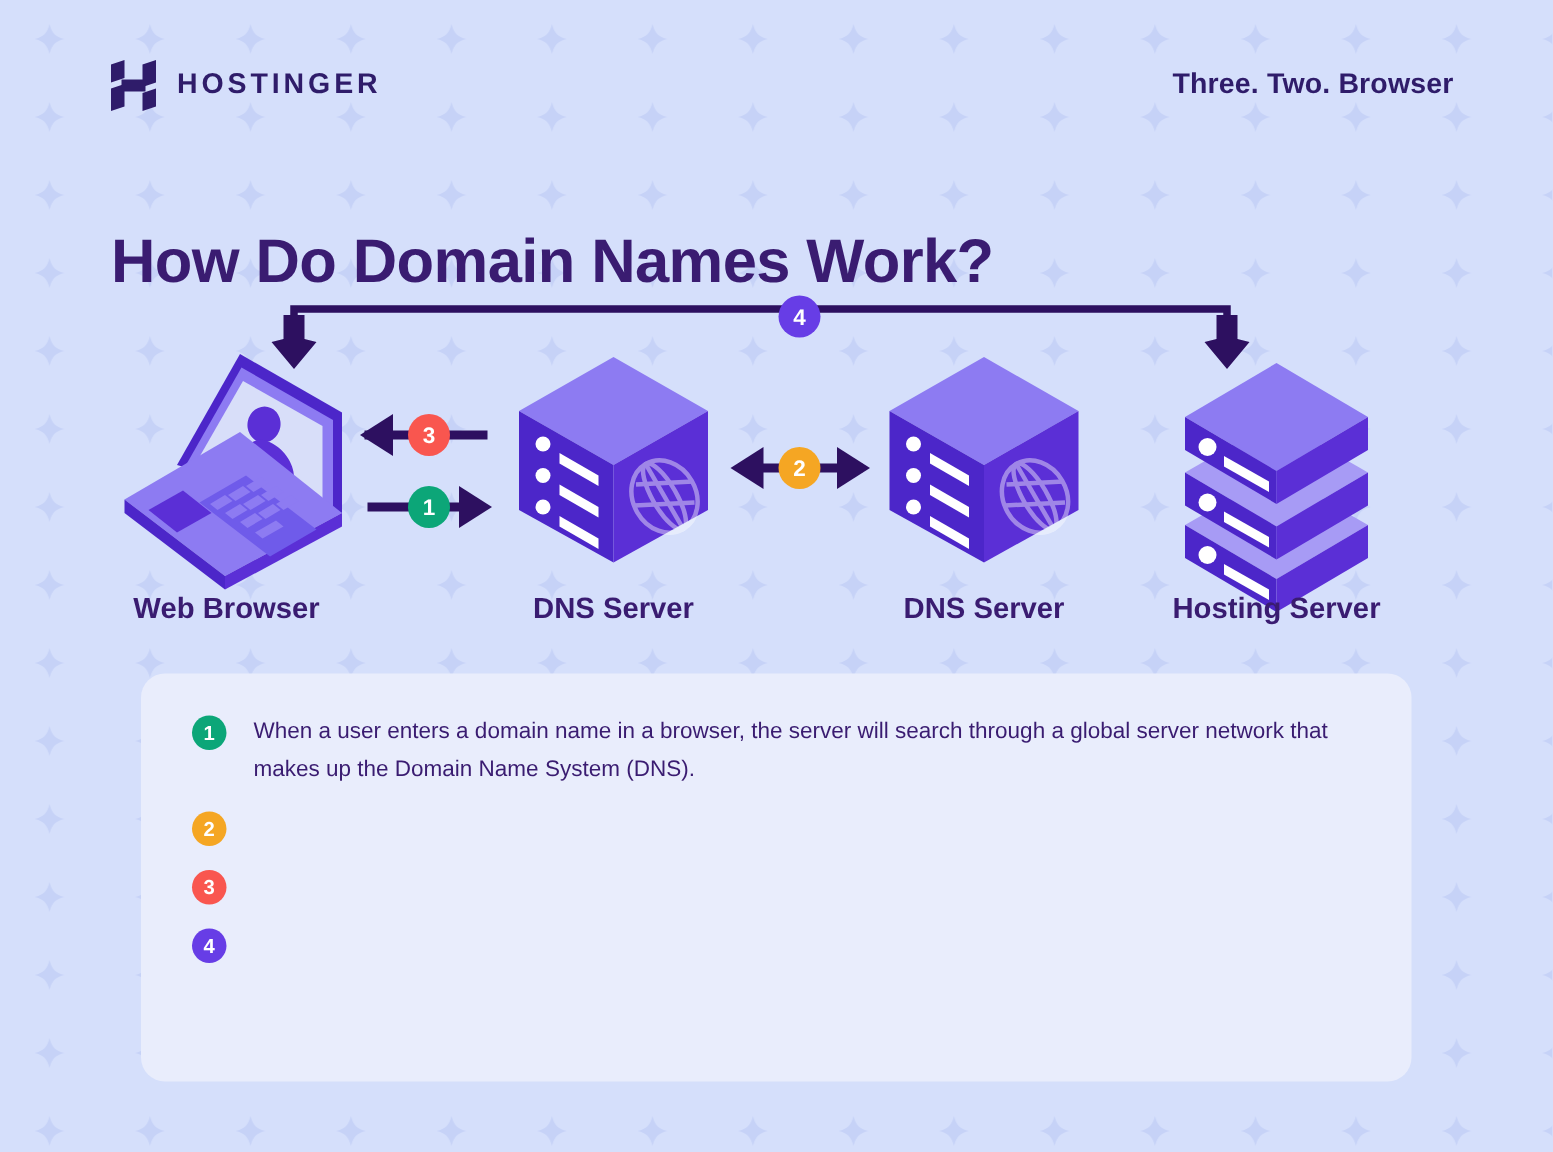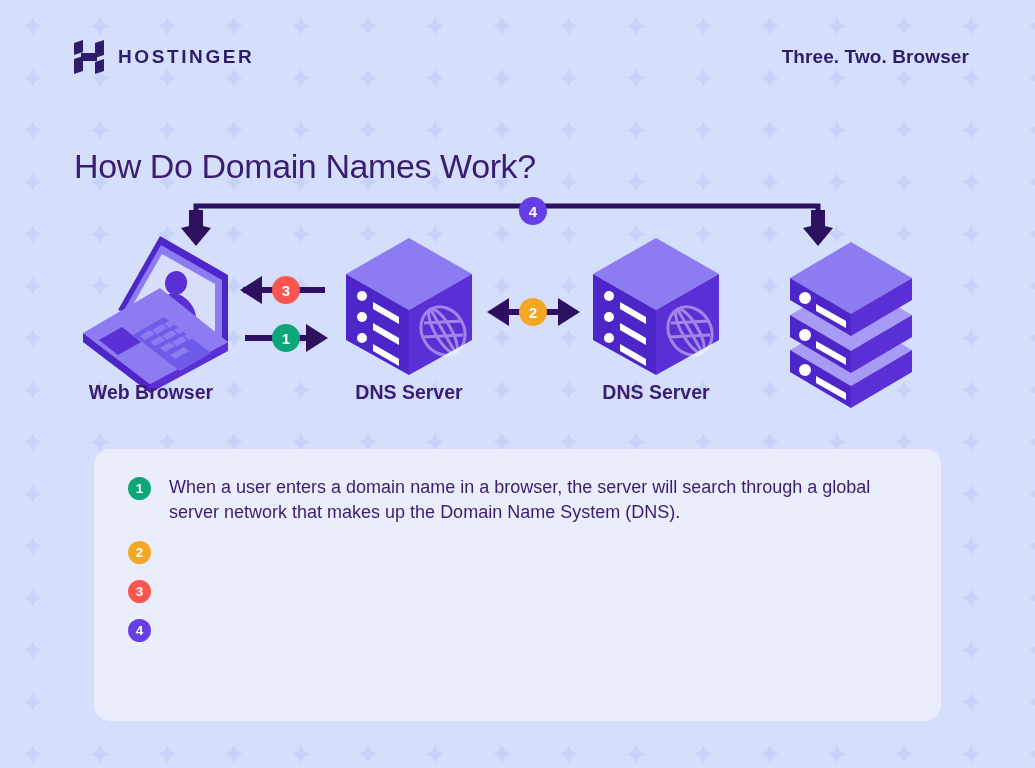--- a/index.html
+++ b/index.html
@@ -64,38 +64,38 @@
     font-size: 19px;
     font-weight: bold;
     color: #2f1c6a;
     letter-spacing: 0.1px;
   }
   
   .page-title {
     position: absolute;
     left: 74px;
     top: 124px;
-    font-size: 34px;
-    font-weight: normal;
+    font-size: 41px;
+    font-weight: bold;
     color: #3a1c71;
     letter-spacing: -0.4px;
     z-index: 3;
   }
   
   .diagram {
     position: absolute;
     left: 0;
     top: 190px;
     width: 1035px;
     height: 240px;
     z-index: 2;
   }
   .node-labels {
     position: absolute;
-    top: 381px;
+    top: 395px;
     left: 0;
     width: 893px;
     height: 28px;
     z-index: 3;
   }
   .node-label {
     position: absolute;
     font-size: 19.5px;
     font-weight: bold;
     color: #3a1c71;
@@ -137,21 +137,21 @@
     height: 23px;
     border-radius: 50%;
     color: #ffffff;
     font-size: 13.5px;
     font-weight: bold;
     line-height: 23px;
     text-align: center;
     margin-top: 2px;
   }
   .legend-text {
-    font-size: 18px;
+    font-size: 15px;
     line-height: 25px;
     color: #3a1c71;
     max-width: 810px;
   }
 </style>
 </head>
 <body>
 
 <div id="page">
 
@@ -302,20 +302,21 @@
       <path d="M851 124 L912 88 L912 110 L851 146 Z" fill="#5b2fd6"></path>
       <circle cx="805" cy="108" r="6" fill="#ffffff"></circle>
       <path d="M816 114 L846 131 L846 138 L816 121 Z" fill="#ffffff"></path>
     </g>
   </svg>
 
   <div class="node-labels">
     <div class="node-label" style="left:151px">Web Browser</div>
     <div class="node-label" style="left:409px">DNS Server</div>
     <div class="node-label" style="left:656px">DNS Server</div>
+    <div class="node-label" style="left:851px">Hosting Server</div>
   </div>
 
   <div class="legend-card"></div>
   <div class="legend-list">
 
     <div class="legend-item">
       <div class="badge" style="background:#0ca678">1</div>
       <div class="legend-text">When a user enters a domain name in a browser, the server will search through a global server network that makes up the Domain Name System (DNS).</div>
     </div>
 

